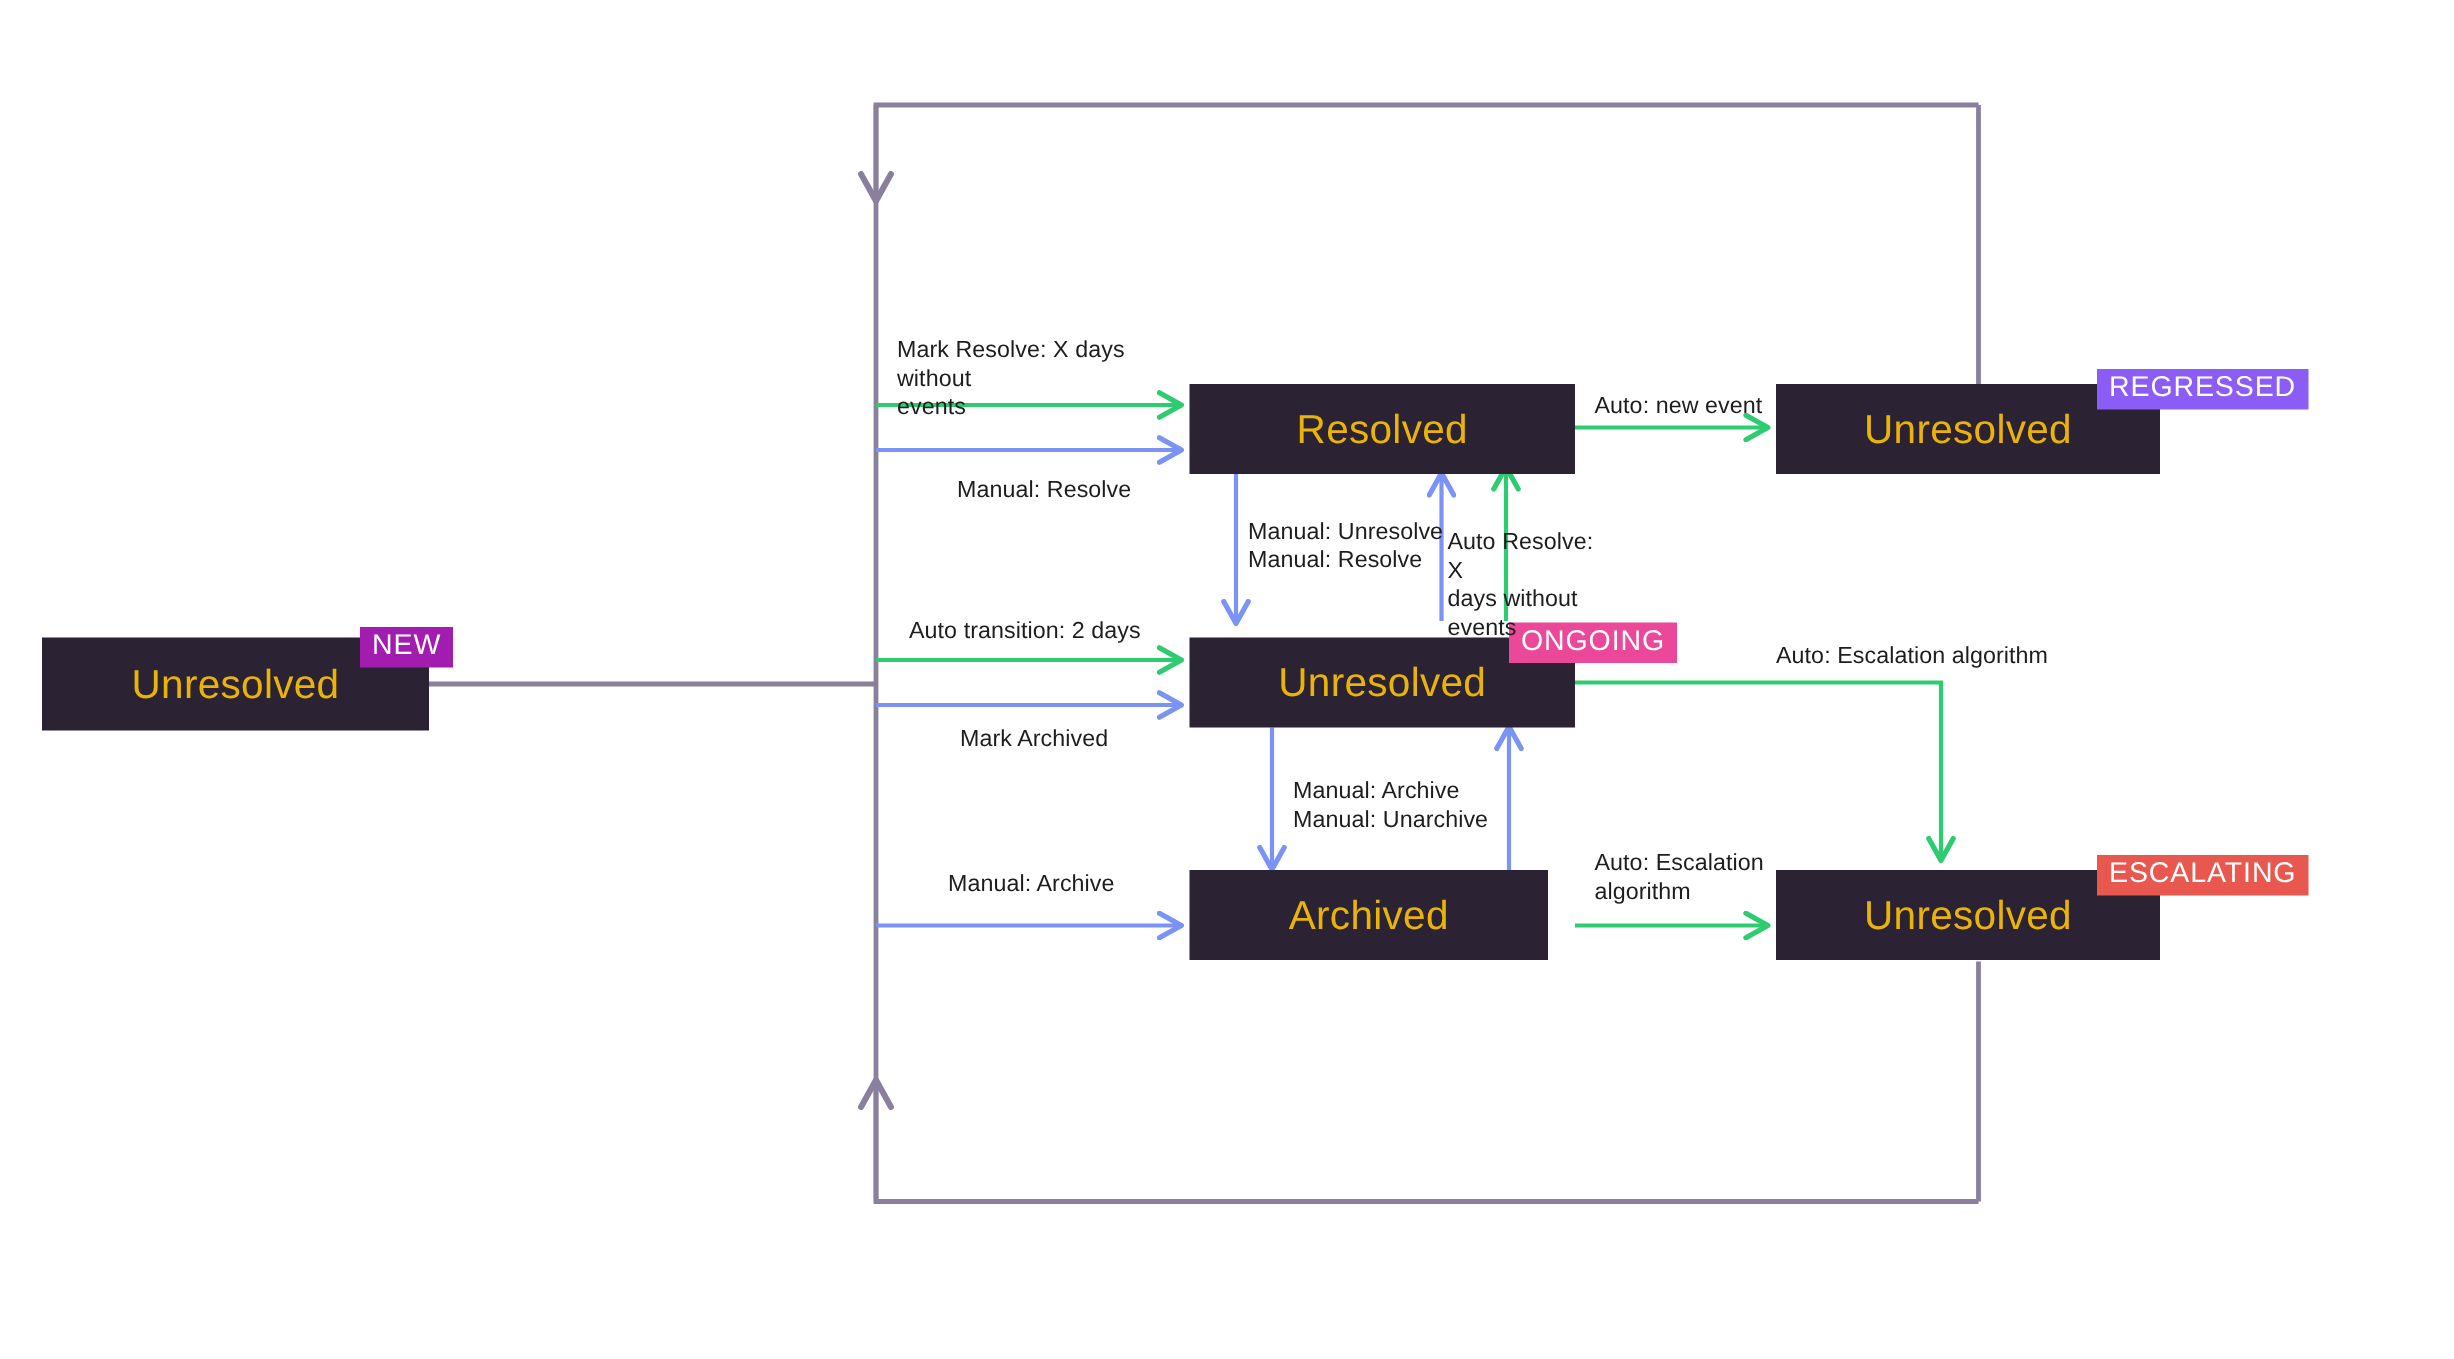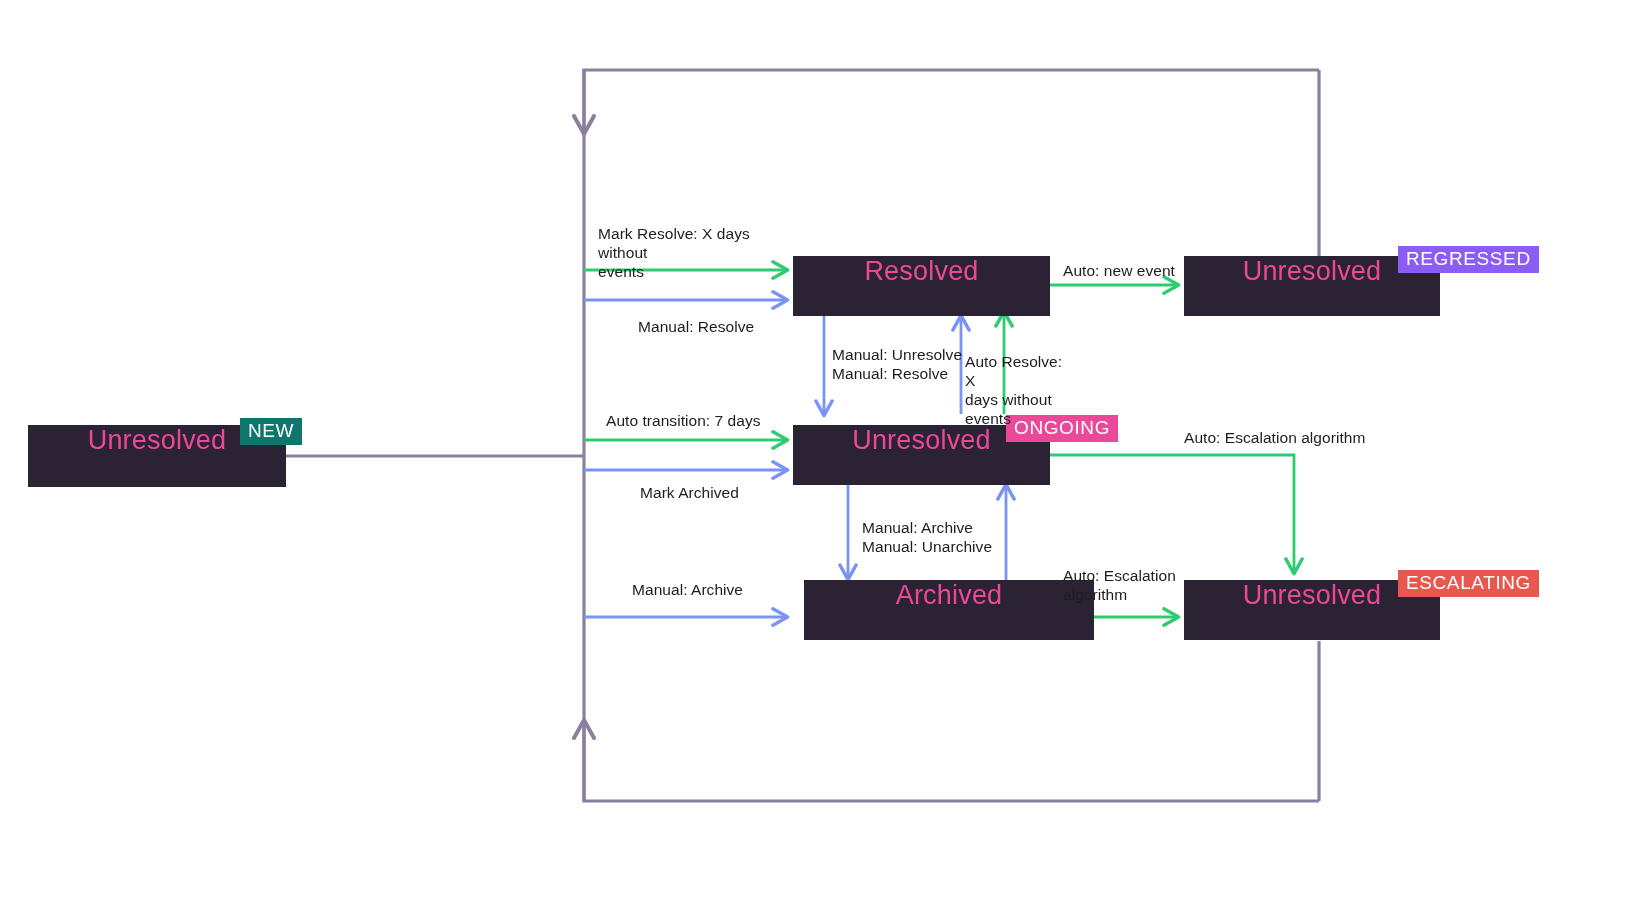--- a/index.html
+++ b/index.html
@@ -22,40 +22,41 @@
     position: absolute;
     left: 0;
     top: 0;
     width: 1636px;
     height: 906px;
     pointer-events: none;
   }
   .node {
     position: absolute;
     background: #2b2233;
-    color: #ec4899;
+    color: #eab308;
     display: flex;
+    align-items: center;
     justify-content: center;
     font-size: 27px;
     font-weight: 400;
     letter-spacing: 0.2px;
     box-sizing: border-box;
   }
   .badge {
     position: absolute;
     color: #ffffff;
     font-size: 19px;
     font-weight: 400;
     letter-spacing: 0.6px;
     padding: 3px 8px 4px 8px;
     box-sizing: border-box;
     white-space: nowrap;
     line-height: 1.05;
   }
-  .badge-new       { background: #0f766e; }
+  .badge-new       { background: #a21caf; }
   .badge-ongoing   { background: #ec4899; }
   .badge-regressed { background: #8b5cf6; }
   .badge-escalating{ background: #e8584f; text-align: right; }
   .edge-label {
     position: absolute;
     color: #1d1d1f;
     font-size: 15.5px;
     line-height: 19px;
     white-space: pre-line;
     letter-spacing: 0.05px;
@@ -140,21 +141,21 @@
     <span>REGRESSED</span>
   </div>
 
   <div class="node" style="left:793px; top:425px; width:257px; height:60px;">
     <span>Unresolved</span>
   </div>
   <div class="badge badge-ongoing" style="left:1006px; top:415px;">
     <span>ONGOING</span>
   </div>
 
-  <div class="node" style="left:793px; top:580px; width:290px; height:60px;margin-left:11px;">
+  <div class="node" style="left:793px; top:580px; width:239px; height:60px;">
     <span>Archived</span>
   </div>
 
   <div class="node" style="left:1184px; top:580px; width:256px; height:60px;">
     <span>Unresolved</span>
   </div>
   <div class="badge badge-escalating" style="left:1398px; top:570px;">
     <span>ESCALATING</span>
   </div>
 
@@ -163,21 +164,21 @@
 
   <div class="edge-label" style="left:638px; top:317px;">Manual: Resolve</div>
 
   <div class="edge-label" style="left:832px; top:345px;">Manual: Unresolve
 Manual: Resolve</div>
 
   <div class="edge-label" style="left:965px; top:352px; width:110px;">Auto Resolve: X
 days without
 events</div>
 
-  <div class="edge-label" style="left:606px; top:411px;">Auto transition: 7 days</div>
+  <div class="edge-label" style="left:606px; top:411px;">Auto transition: 2 days</div>
 
   <div class="edge-label" style="left:640px; top:483px;">Mark Archived</div>
 
   <div class="edge-label" style="left:862px; top:518px;">Manual: Archive
 Manual: Unarchive</div>
 
   <div class="edge-label" style="left:632px; top:580px;">Manual: Archive</div>
 
   <div class="edge-label" style="left:1063px; top:261px;">Auto: new event</div>
 

